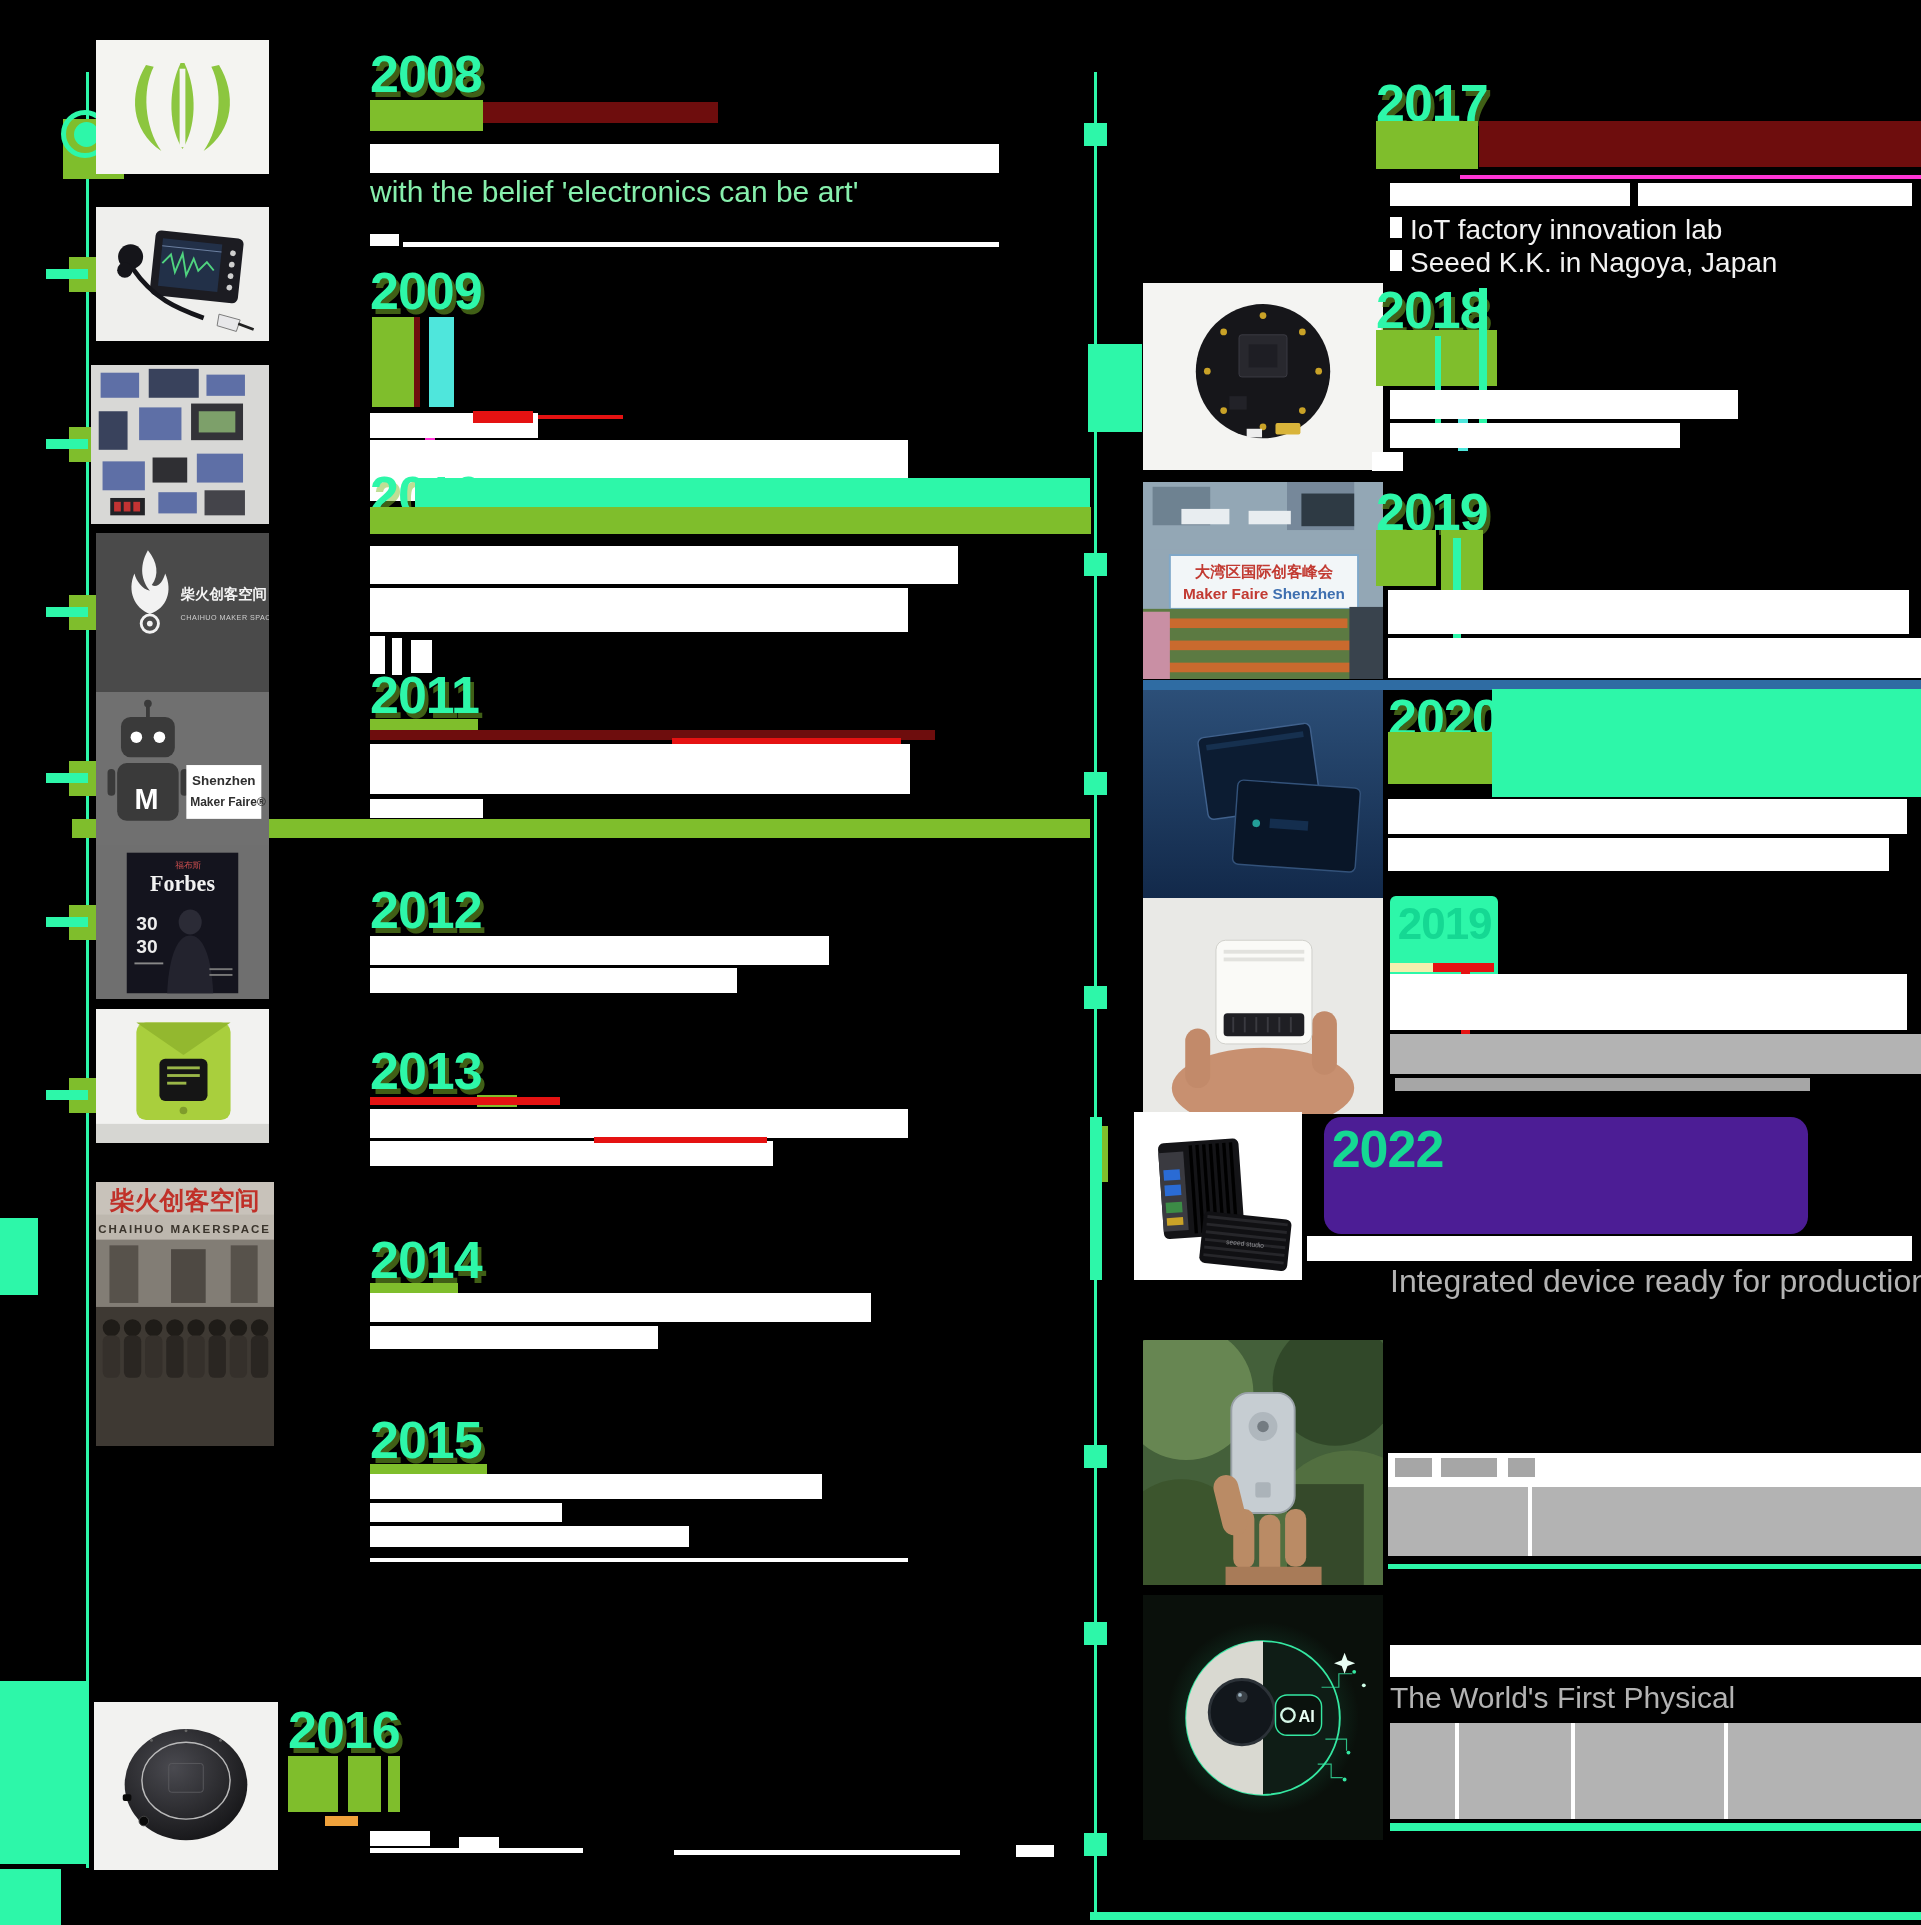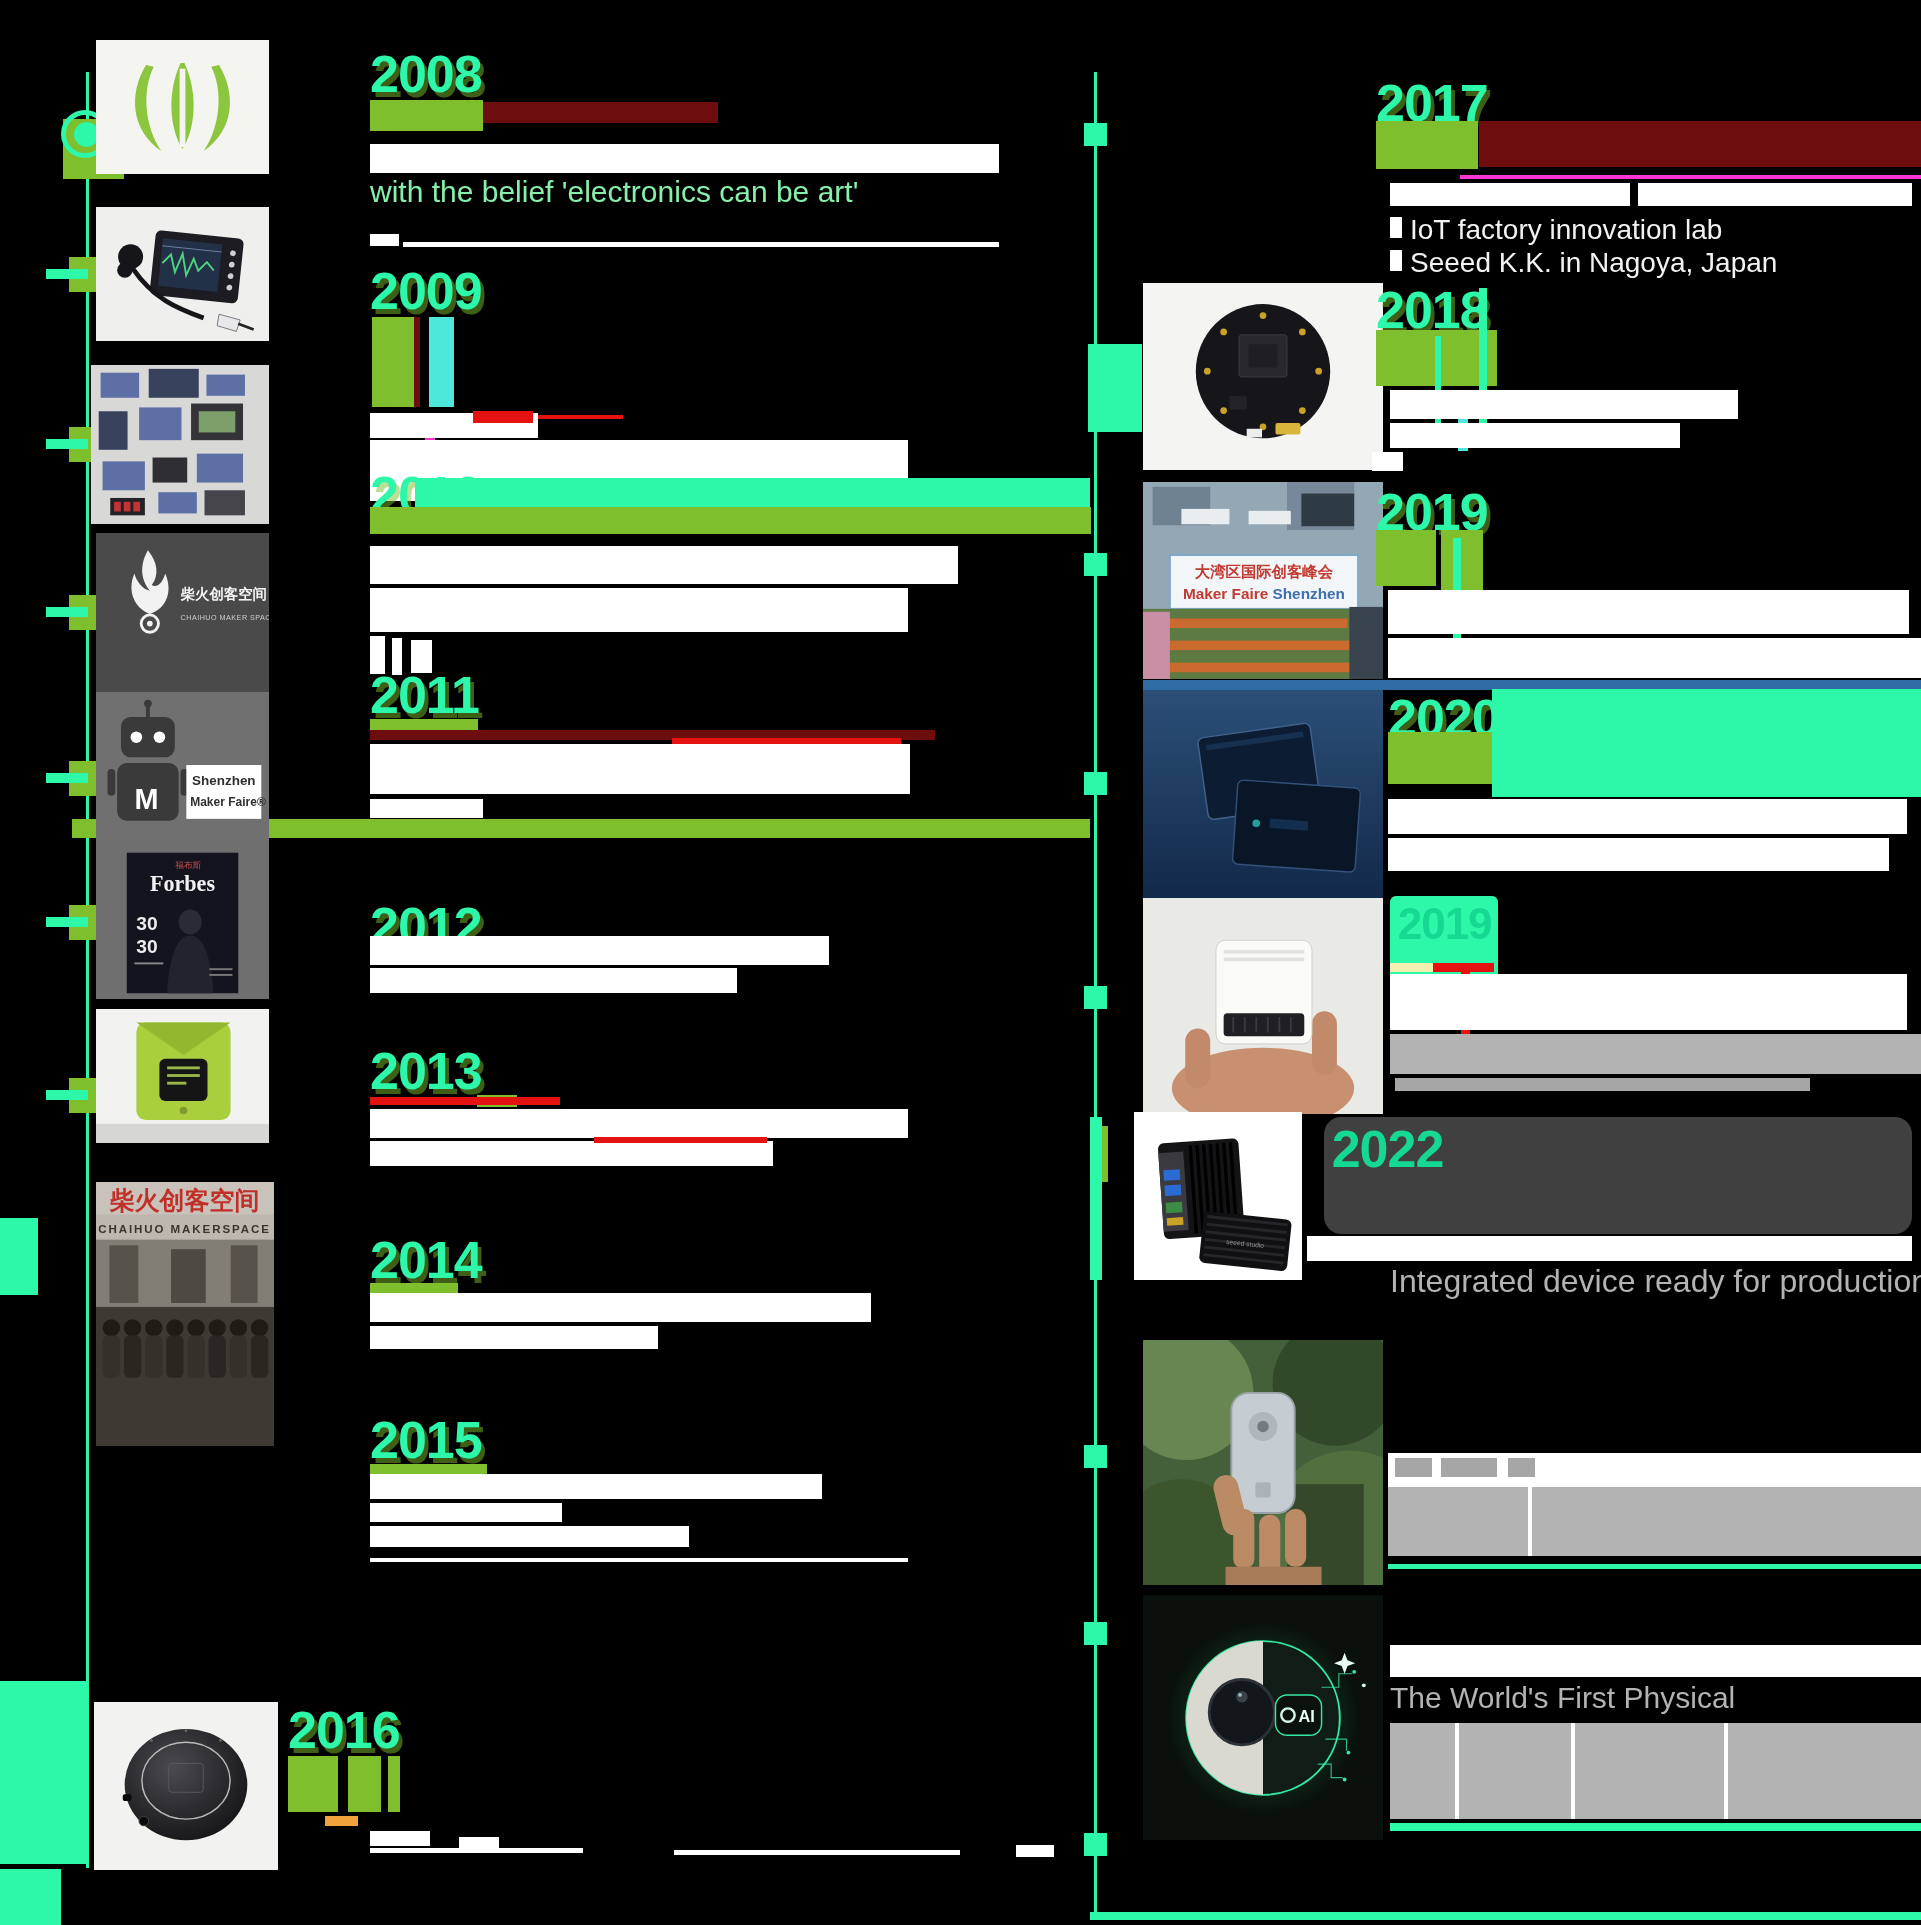--- a/index.html
+++ b/index.html
@@ -160,21 +160,21 @@
           <rect x="88" y="80" width="8" height="28" rx="4"></rect>
         </g>
         <circle cx="42" cy="47" r="6" fill="#fff"></circle>
         <circle cx="66" cy="47" r="6" fill="#fff"></circle>
         <text x="40" y="122" font-size="30" font-weight="bold" fill="#fff" font-family="Liberation Sans, sans-serif">M</text>
         <rect x="94" y="76" width="78" height="56" fill="#fff"></rect>
         <text x="100" y="97" font-size="14" font-weight="bold" fill="#2F2F2F" font-family="Liberation Sans, sans-serif">Shenzhen</text>
         <text x="98" y="119" font-size="12.5" font-weight="bold" fill="#2F2F2F" font-family="Liberation Sans, sans-serif">Maker Faire®</text>
       </svg>
     </div>
-    <div class="year glitch" style="left: 370px; top: 884px; font-size: 52px; color: rgb(45, 247, 169); margin-top: 16px;">2012</div>
+    <div class="year glitch" style="left: 370px; top: 884px; font-size: 52px; color: rgb(45, 247, 169);">2012</div>
     <div class="bar" style="left: 370px; top: 936px; width: 459px; height: 29px; background: rgb(255, 255, 255);"></div>
     <div class="bar" style="left: 370px; top: 968px; width: 367px; height: 25px; background: rgb(255, 255, 255);"></div>
     <div class="thumb" style="left: 96px; top: 845px; width: 173px; height: 154px; background: rgb(111, 111, 111);">
       <svg viewBox="0 0 180 160" preserveAspectRatio="none" xmlns="http://www.w3.org/2000/svg">
         <rect width="180" height="160" fill="#6F6F6F"></rect>
         <rect x="32" y="8" width="116" height="146" fill="#14141E"></rect>
         <text x="96" y="24" font-size="9" fill="#D05050" text-anchor="middle" font-family="DejaVu Sans, sans-serif">福布斯</text>
         <text x="90" y="48" font-size="23" font-weight="bold" fill="#F2F2F2" text-anchor="middle" font-family="Liberation Serif, serif">Forbes</text>
         <ellipse cx="98" cy="80" rx="12" ry="13" fill="#2B2B36"></ellipse>
         <path d="M74,154 C76,112 86,94 98,94 C110,94 120,112 122,154 Z" fill="#23232E"></path>
@@ -412,21 +412,21 @@
           <rect x="74" y="112" width="84" height="3" fill="#26262A"></rect>
           <rect x="74" y="120" width="84" height="3" fill="#26262A"></rect>
           <rect x="74" y="128" width="84" height="3" fill="#26262A"></rect>
           <rect x="74" y="136" width="84" height="3" fill="#26262A"></rect>
           <rect x="74" y="144" width="84" height="3" fill="#26262A"></rect>
           <rect x="74" y="152" width="84" height="3" fill="#26262A"></rect>
           <text x="116" y="140" font-size="7" fill="#8F8F93" text-anchor="middle" font-family="Liberation Sans, sans-serif">seeed studio</text>
         </g>
       </svg>
     </div>
-    <div class="year blob" style="left: 1324px; top: 1117px; width: 588px; height: 117px; background: #404040; color: rgb(21, 216, 147); font-size: 52px; border-radius: 17.3px; padding-left: 7.7px; padding-top: 5.8px; box-sizing: border-box;">2022</div>
+    <div class="year blob" style="left: 1324px; top: 1117px; width: 484px; height: 117px; background: #4c1d95; color: rgb(21, 216, 147); font-size: 52px; border-radius: 17.3px; padding-left: 7.7px; padding-top: 5.8px; box-sizing: border-box;">2022</div>
     <div class="bar" style="left: 1307px; top: 1236px; width: 605px; height: 25px; background: rgb(255, 255, 255);"></div>
     <div class="tl" style="left: 1390px; top: 1264px; font-size: 32px; color: rgb(179, 179, 179);">Integrated device ready for production</div>
     <div class="thumb" style="left: 1143px; top: 1340px; width: 240px; height: 245px; background: rgb(68, 96, 58);">
       <svg viewBox="0 0 250 255" preserveAspectRatio="none" xmlns="http://www.w3.org/2000/svg">
         <rect width="250" height="255" fill="#44603A"></rect>
         <circle cx="45" cy="55" r="70" fill="#7FA063" opacity="0.6"></circle>
         <circle cx="200" cy="45" r="65" fill="#293E22" opacity="0.7"></circle>
         <circle cx="215" cy="200" r="85" fill="#5C7A44" opacity="0.6"></circle>
         <circle cx="40" cy="215" r="70" fill="#33491F" opacity="0.5"></circle>
         <rect x="150" y="150" width="80" height="105" fill="#1E2A18" opacity="0.55"></rect>

